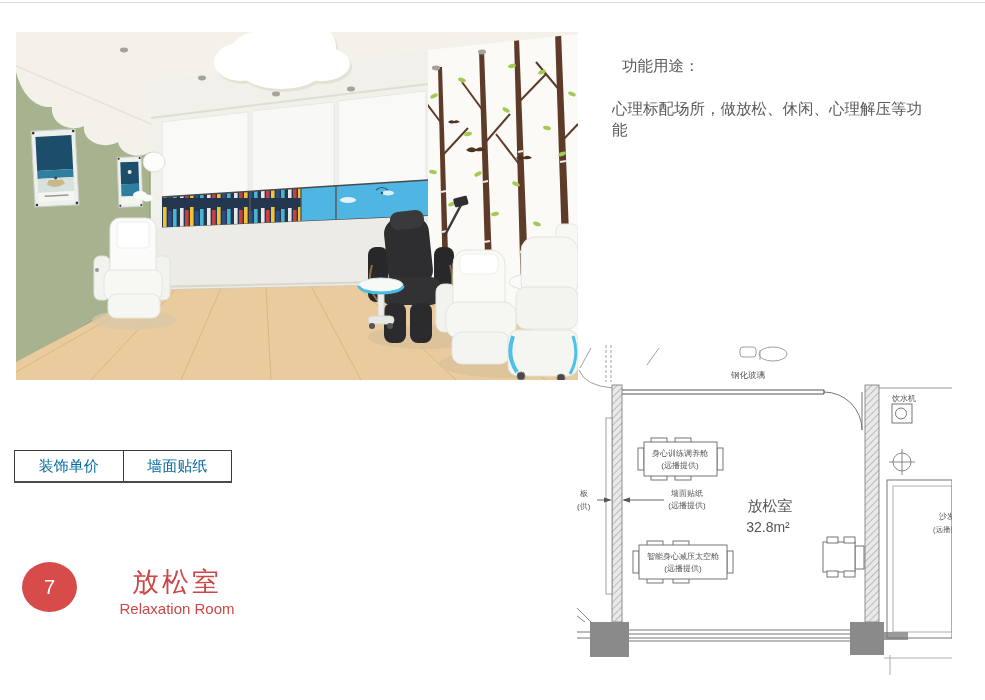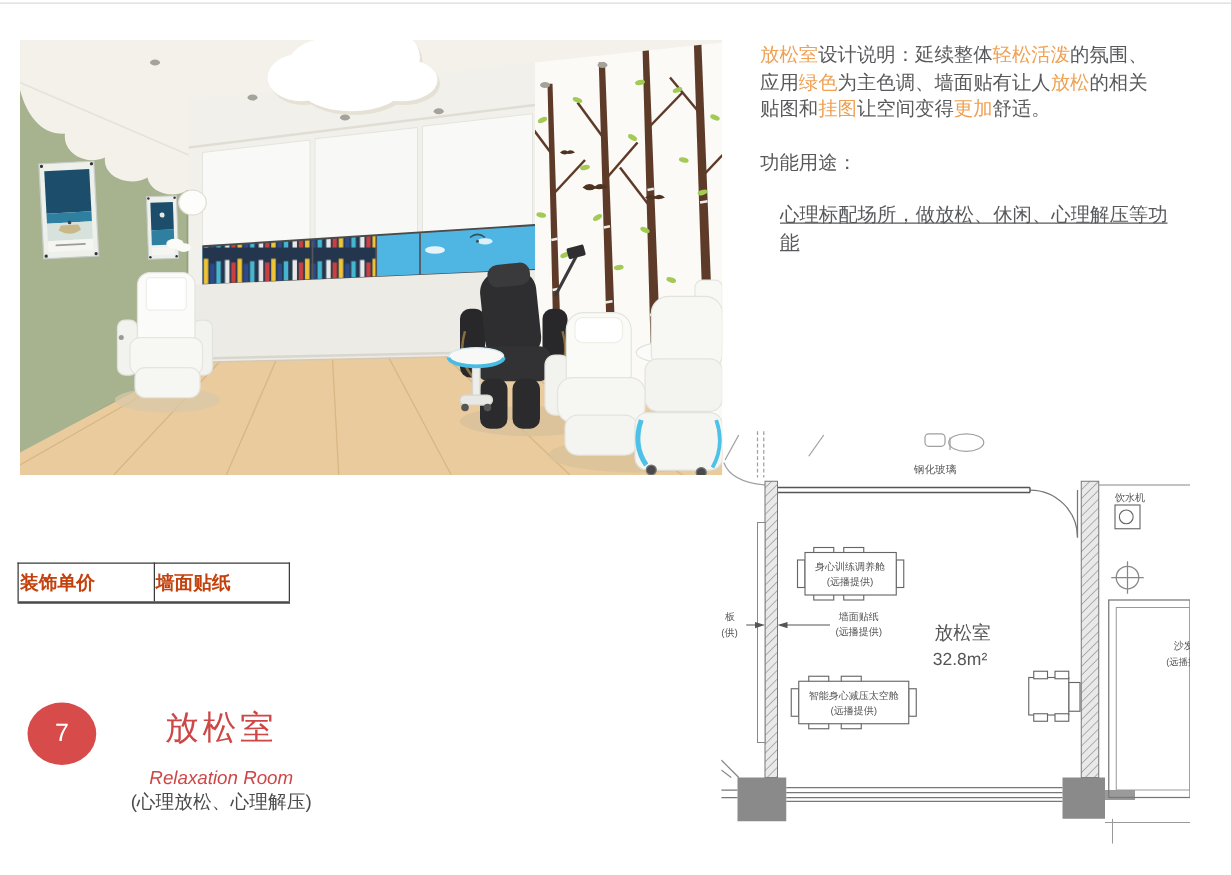--- a/index.html
+++ b/index.html
@@ -9,41 +9,41 @@
 
   
   .render{position:absolute;left:16px;top:32px;width:562px;height:348px;overflow:hidden;}
   .render svg{display:block;}
 
   
   .desc{position:absolute;left:608px;top:34px;width:372px;color:#58595b;
         font-size:15.5px;line-height:21.5px;}
   .desc .para{white-space:pre-line;margin:0;}
   .desc .hl{color:#efa052;}
-  .desc .func-heading{margin:21px 0 21px 0;}
-  .desc .func-body{white-space:pre-line;margin:16px;text-decoration:underline;}
+  .desc .func-heading{margin:21px 0 21px 14px;}
+  .desc .func-body{white-space:pre-line;margin:4px;}
 
   
   .plan{position:absolute;left:577px;top:340px;width:375px;height:335px;}
   .plan svg{display:block;}
   .plan text{font-family:"Liberation Sans","DejaVu Sans",sans-serif;fill:#555;}
 
   
   .price-table{position:absolute;left:14px;top:450px;width:218px;border-collapse:collapse;}
   .price-table th,.price-table td{border:1.2px solid #3a3a3a;width:109px;height:28px;
-        text-align:left;vertical-align:middle;font-size:15px;color:#c2410c;font-weight:bold;}
+        text-align:center;vertical-align:middle;font-size:15px;color:#0369a1;font-weight:normal;}
   .price-table th{border-bottom:2.5px solid #4a4a4a;}
 
   
   .badge{position:absolute;left:22px;top:562px;width:55px;height:50px;border-radius:50%;
          background:#d84b4b;display:flex;align-items:center;justify-content:center;}
   .badge span{color:#fff;font-size:20px;}
   .titles{position:absolute;left:88px;top:566px;width:178px;text-align:center;}
   .title-cn{font-size:27px;color:#ce4747;letter-spacing:3px;line-height:32px;}
-  .title-en{font-size:15px;color:#ce4747;line-height:18px;margin-top:16px;font-style:italic;}
+  .title-en{font-size:15px;color:#ce4747;line-height:18px;margin-top:2px;}
   .title-note{font-size:15px;color:#4a4a4a;line-height:19px;}
 </style>
 </head>
 <body>
 
 <div class="page">
   <div class="top-rule"></div>
 
   <div class="render">
     <svg width="562" height="348" viewBox="0 0 562 348">
@@ -274,23 +274,20 @@
           <path d="M497,304 q-7,20 4,36" stroke="#4ec1e8" stroke-width="4" fill="none"></path>
           <path d="M557,304 q7,20 -3,38" stroke="#4ec1e8" stroke-width="3" fill="none"></path>
           <circle cx="505" cy="344" r="4" fill="#4a4a4a" stroke="#777"></circle>
           <circle cx="545" cy="346" r="4" fill="#4a4a4a" stroke="#777"></circle>
         </g>
       </g>
     </svg>
   </div>
 
   <div class="desc">
-    <p class="para"><span class="hl">放松室</span><span>设计说明：延续整体</span><span class="hl">轻松活泼</span><span>的氛围、
-应用</span><span class="hl">绿色</span><span>为主色调、墙面贴有让人</span><span class="hl">放松</span><span>的相关
-贴图和</span><span class="hl">挂图</span><span>让空间变得</span><span class="hl">更加</span><span>舒适。</span></p>
     <p class="func-heading">功能用途：</p>
     <p class="func-body">心理标配场所，做放松、休闲、心理解压等功
 能</p>
   </div>
 
   <div class="plan">
     <svg width="375" height="335" viewBox="0 0 375 335">
       <defs>
         <pattern id="hatch" width="5" height="5" patternUnits="userSpaceOnUse" patternTransform="rotate(45)">
           <rect width="5" height="5" fill="#e9e9e9"></rect>
@@ -418,15 +415,14 @@
     </tr>
   </tbody>
     </table>
 
   <div class="badge">
     <span>7</span>
   </div>
   <div class="titles">
     <div class="title-cn">放松室</div>
     <div class="title-en">Relaxation Room</div>
-    <div class="title-note">(心理放松、心理解压)</div>
   </div>
 </div>
 
 </body></html>

